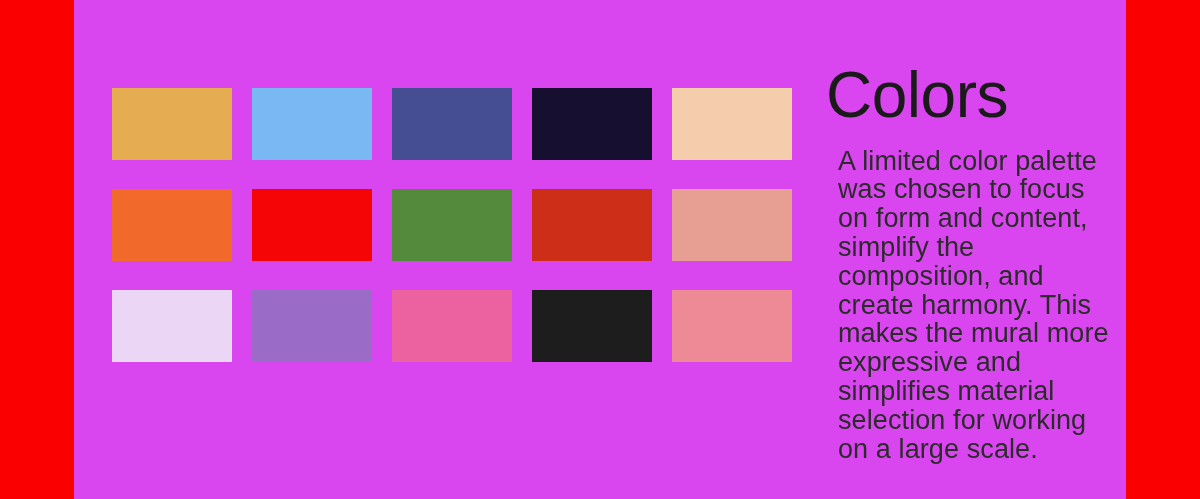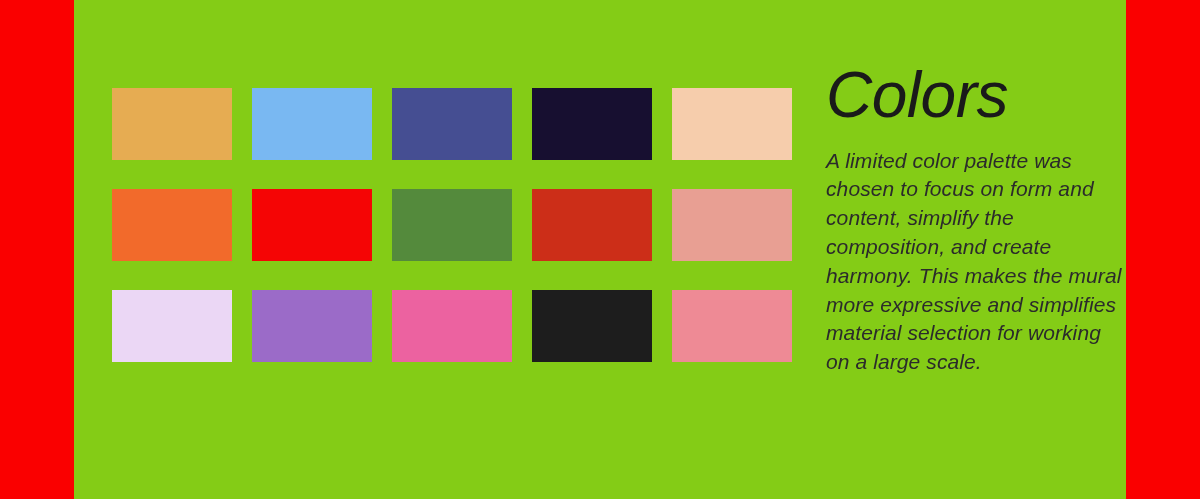--- a/index.html
+++ b/index.html
@@ -55,31 +55,31 @@
   #page-title {
     font-size: 64px;
     line-height: 1.04;
     font-weight: 400;
     letter-spacing: -0.5px;
     color: #1a1a1a;
     margin: 0 0 18px 0;
     white-space: nowrap;
   }
   #body-copy {
-    font-size: 21px;
+    font-size: 27px;
     line-height: 28.8px;
     color: #2b2b2b;
-    margin: 0;
+    margin: 12px;
     letter-spacing: 0.1px;
   }
 </style>
 </head>
 <body>
 
-<div id="slide" style="background: #84cc16; font-style: italic;">
+<div id="slide" style="background: #d946ef;">
 
   <div class="edge-bar left" style="background: rgb(250, 0, 0);"></div>
   <div class="edge-bar right" style="background: rgb(250, 0, 0);"></div>
 
   <div id="palette-grid">
     <div class="swatch-row">
       <div class="swatch" title="#e6ac52" style="background: rgb(230, 172, 82);"></div>
       <div class="swatch" title="#79b8f2" style="background: rgb(121, 184, 242);"></div>
       <div class="swatch" title="#454e92" style="background: rgb(69, 78, 146);"></div>
       <div class="swatch" title="#170f30" style="background: rgb(23, 15, 48);"></div>

